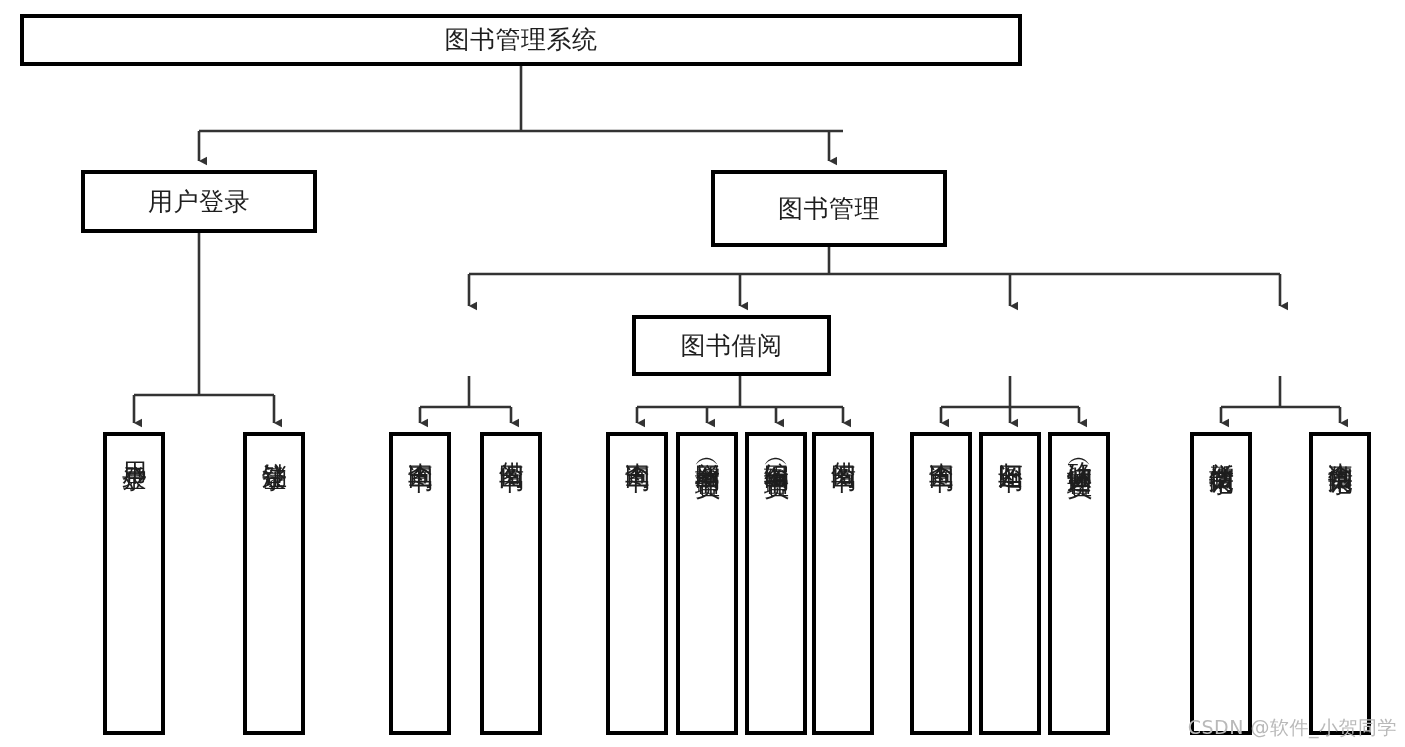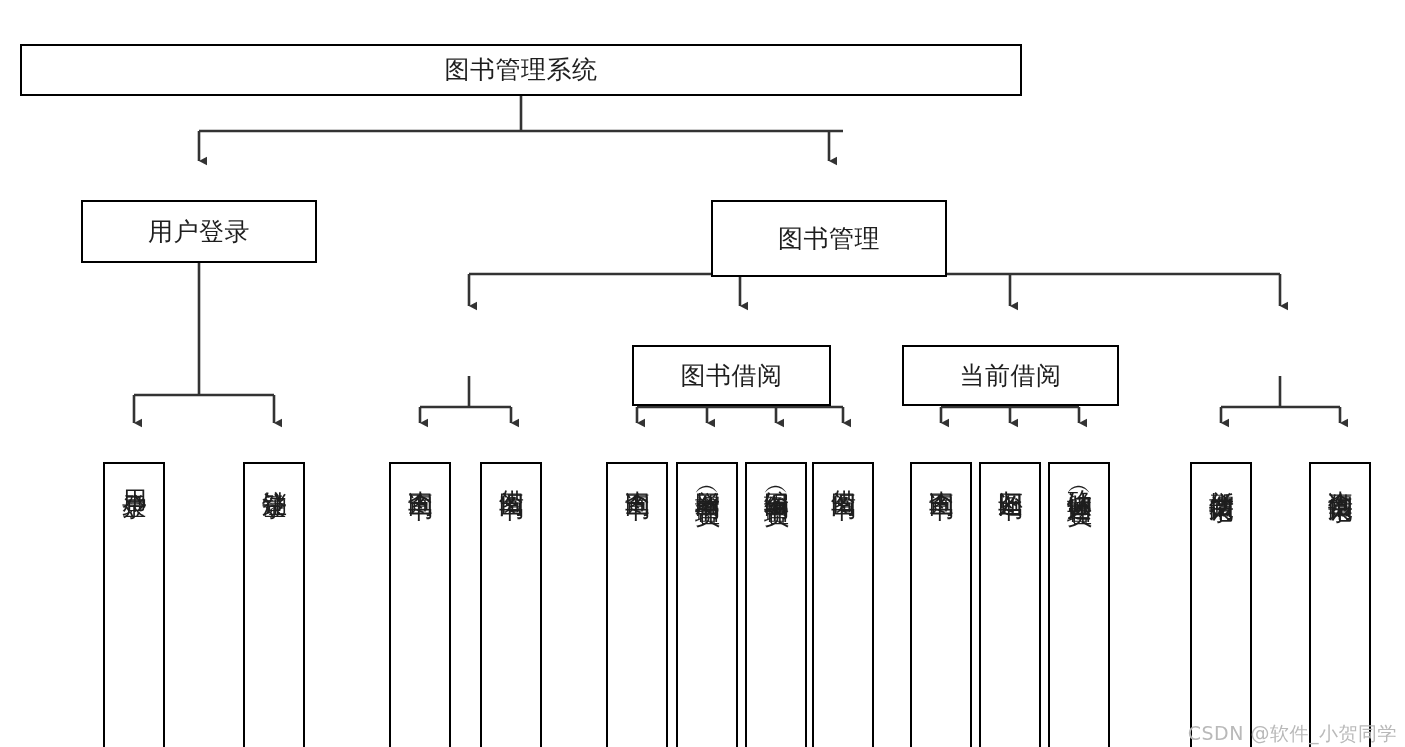--- a/index.html
+++ b/index.html
@@ -20,26 +20,25 @@
   #wires{
     position:absolute;
     left:0; top:0;
     width:1405px; height:747px;
     pointer-events:none;
   }
   .node{
     position:absolute;
     box-sizing:border-box;
     background:#ffffff;
-    border:2px solid #000000;
+    border:4px solid #000000;
     display:flex;
     align-items:center;
     justify-content:center;
     z-index:2;
-    margin-top:30px;
   }
   .node .lbl{
     display:block;
     text-align:center;
     color:#1e1e1e;
     letter-spacing:0.5px;
   }
   
   .node.h .lbl{
     font-size:25px;
@@ -59,21 +58,21 @@
     line-height:1.28;
     letter-spacing:2px;
     white-space:normal;
     max-height:295px;
   }
   .node.v.tall .lbl{ max-height:292px; }
   
   #watermark{
     position:absolute;
     right:8px;
-    bottom:0;
+    bottom:6px;
     font-size:19px;
     color:#b9b9b9;
     white-space:nowrap;
     z-index:5;
     letter-spacing:0.5px;
   }
 </style>
 </head>
 <body>
 
@@ -140,23 +139,20 @@
 
   <div class="node h" style="left:711px; top:170px; width:236px; height:77px;">
     <span class="lbl">图书管理</span>
   </div>
 
 
   <div class="node h" style="left:632px; top:315px; width:199px; height:61px;">
     <span class="lbl">图书借阅</span>
   </div>
 
-  <div class="node h" style="left:902px; top:315px; width:217px; height:61px;">
-    <span class="lbl">当前借阅</span>
-  </div>
 
 
   <div class="node v" style="left:103px; top:432px; width:62px; height:303px;">
     <span class="lbl">用户登录</span>
   </div>
   <div class="node v" style="left:243px; top:432px; width:62px; height:303px;">
     <span class="lbl">注销登录</span>
   </div>
 
   <div class="node v" style="left:389px; top:432px; width:62px; height:303px;">

